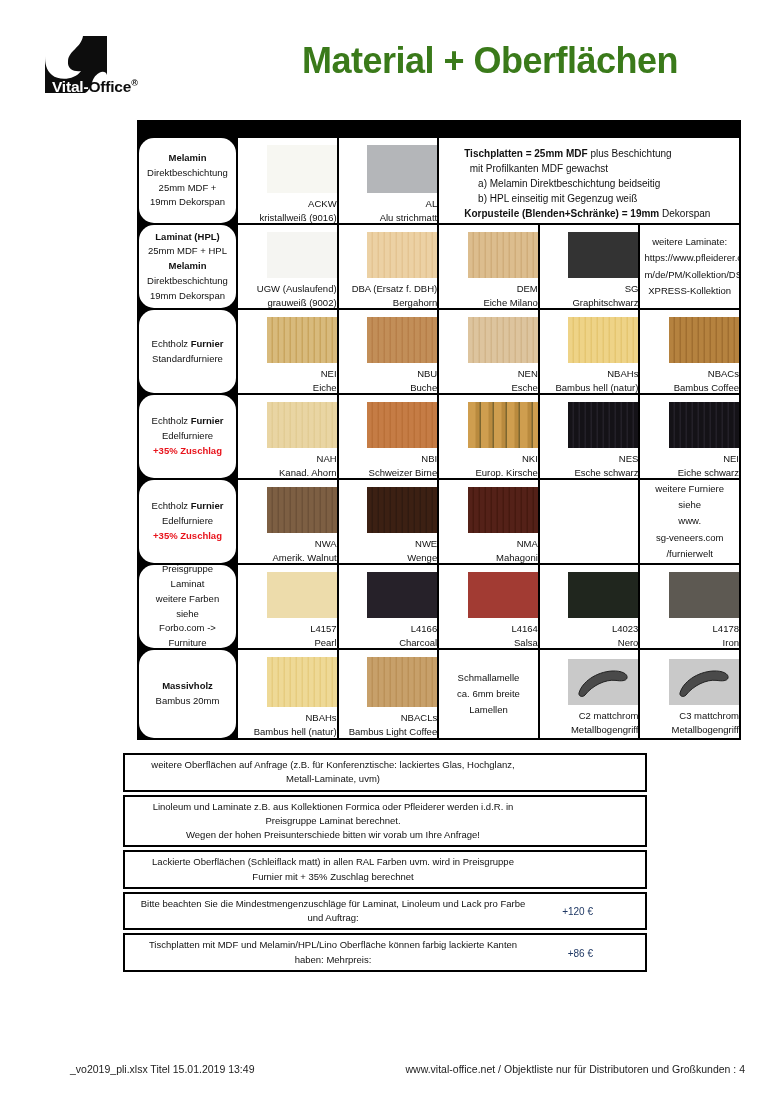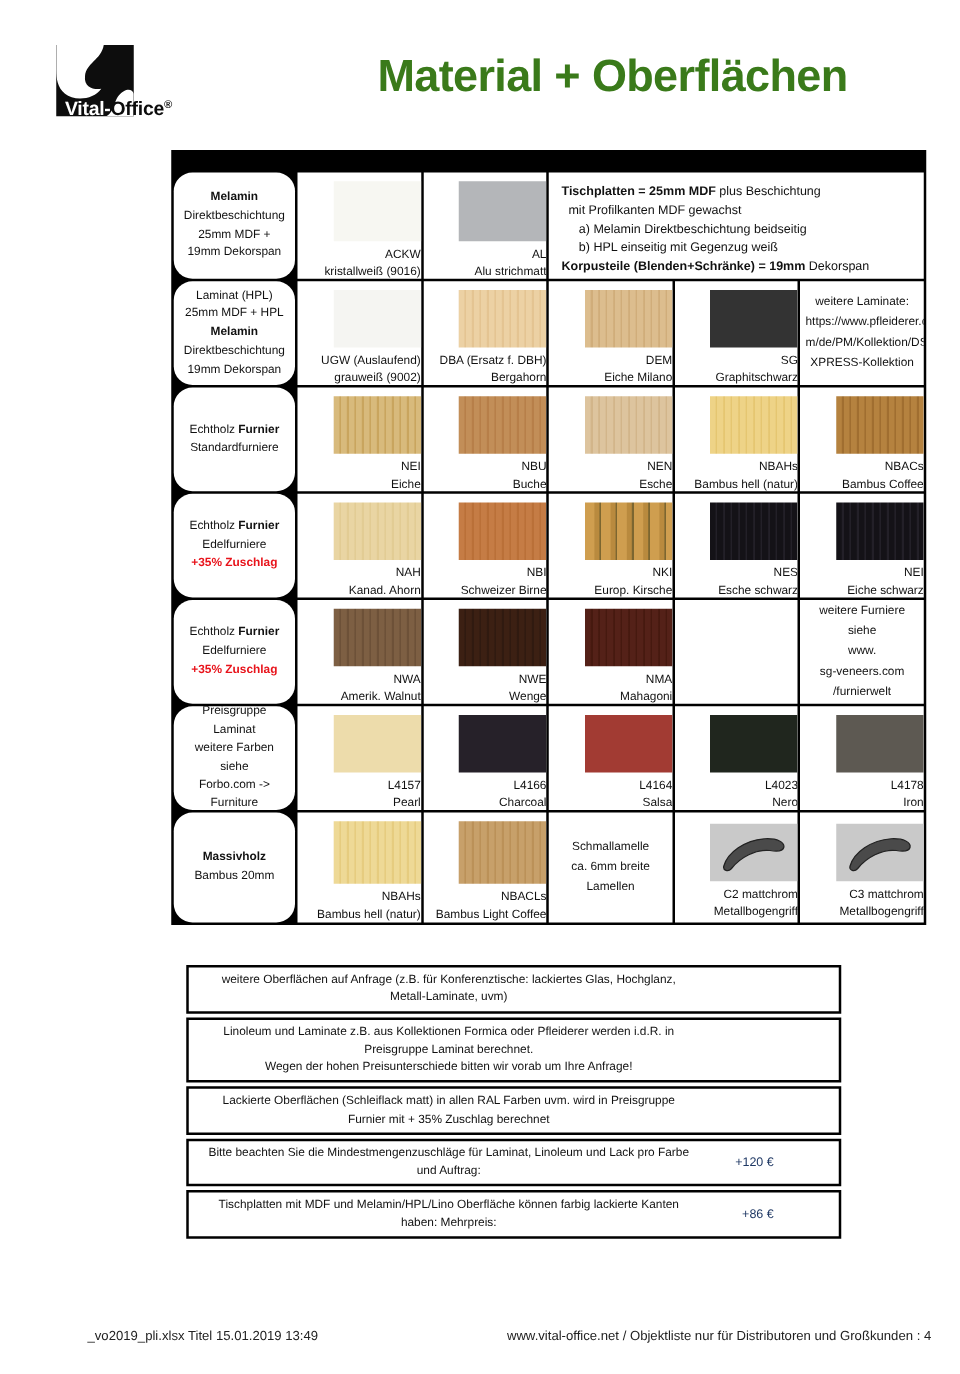--- a/index.html
+++ b/index.html
@@ -25,25 +25,25 @@
     gap:2px;padding:2px;box-sizing:border-box;}
   .header-bar{grid-column:1 / -1;background:#000;}
   .cell{background:#fff;overflow:hidden;}
   .label-cell{display:flex;align-items:center;padding:20px 5px;font-size:9.5px;line-height:1.55;border-radius:15px;}
   .label-cell .tline{width:100%;text-align:center;}
   .swatch-cell{display:flex;flex-direction:column;align-items:flex-end;padding-top:7px;font-size:9.5px;text-align:center;}
   .swatch{width:70px;height:50px;}
   .code{margin-top:5px;}
   .cname{margin-top:3px;}
   .note-cell{display:flex;flex-direction:column;justify-content:center;text-align:center;font-size:9.5px;line-height:1.7;padding:2px 4px;}
-  .note-cell.left{text-align:left;line-height:1.5;padding:4px 10px;white-space:pre-wrap;font-size:10px;justify-content:flex-start;padding-top:8px;}
+  .note-cell.left{text-align:left;line-height:1.5;padding:4px 25px;white-space:pre-wrap;font-size:10px;justify-content:flex-start;padding-top:8px;}
   .handle-photo{width:70px;height:46px;background:#c9c9c9;display:flex;align-items:center;justify-content:center;margin-top:2px;}
 
   
-  .notes{position:absolute;left:149px;top:753px;width:524px;margin-top:19px;}
+  .notes{position:absolute;left:123px;top:753px;width:524px;}
   .note-box{position:relative;border:2px solid #000;margin-bottom:3px;padding:3px 118px 3px 14px;
     font-size:9.5px;line-height:1.5;text-align:center;box-sizing:border-box;background:#fff;}
   .note-box .price{position:absolute;right:52px;top:50%;transform:translateY(-50%);font-size:10px;}
 
   
   .footer-left{position:absolute;left:70px;top:1063px;font-size:10.5px;color:#222;}
   .footer-right{position:absolute;right:23px;top:1063px;font-size:10.5px;color:#222;}
 </style>
 </head>
 <body>
@@ -78,21 +78,21 @@
       <div class="cname">kristallweiß (9016)</div>
     </div>
     <div class="cell swatch-cell">
       <div class="swatch" style="background: rgb(180, 182, 185);"></div>
       <div class="code">AL</div>
       <div class="cname">Alu strichmatt</div>
     </div>
     <div class="cell note-cell left" style="grid-column: span 3;"><div class="tline"><span style="font-weight: bold;">Tischplatten = 25mm MDF</span><span> plus Beschichtung</span></div><div class="tline"><span>  mit Profilkanten MDF gewachst</span></div><div class="tline"><span>     a) Melamin Direktbeschichtung beidseitig</span></div><div class="tline"><span>     b) HPL einseitig mit Gegenzug weiß</span></div><div class="tline"><span style="font-weight: bold;">Korpusteile (Blenden+Schränke) = 19mm</span><span> Dekorspan</span></div><div class="tline"></div></div>
     <div class="cell label-cell">
       <div style="width: 100%;">
-        <div class="tline"><span style="font-weight: normal;">Laminat (HPL)</span></div>
+        <div class="tline"><span style="font-weight: bold;">Laminat (HPL)</span></div>
         <div class="tline"><span>25mm MDF + HPL</span></div>
         <div class="tline"><span style="font-weight: bold;">Melamin</span></div>
         <div class="tline"><span>Direktbeschichtung</span></div>
         <div class="tline"><span>19mm Dekorspan</span></div>
       </div>
     </div>
     <div class="cell swatch-cell">
       <div class="swatch" style="background: rgb(245, 245, 242);"></div>
       <div class="code">UGW (Auslaufend)</div>
       <div class="cname">grauweiß (9002)</div>

